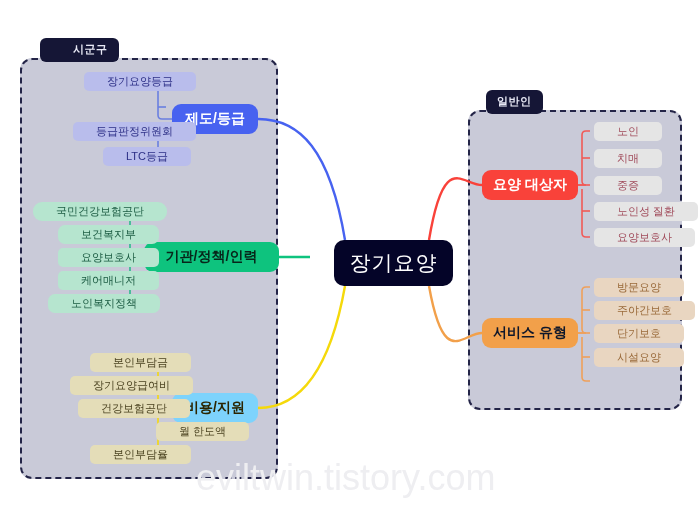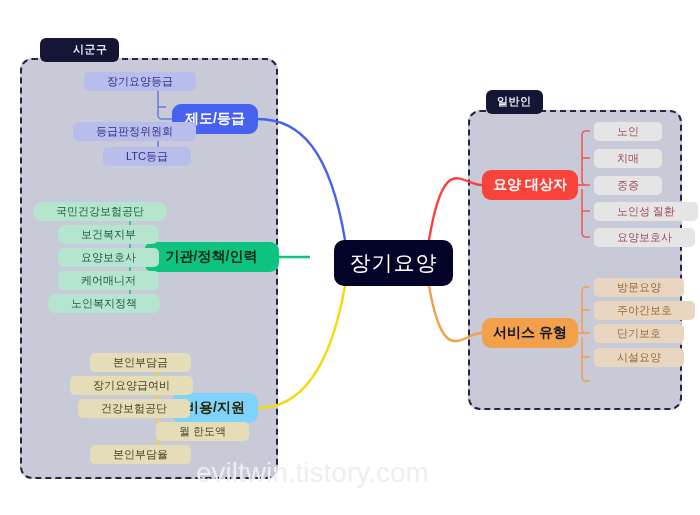--- a/index.html
+++ b/index.html
@@ -88,21 +88,21 @@
   .leaf-blue{background:#b9bdec;color:#2c2f86;}
   .leaf-green{background:#b6e5cf;color:#1b5b42;}
   .leaf-yellow{background:#e4ddb8;color:#4a4220;}
   .leaf-red{background:#e5e5e5;color:#a04a5a;}
   .leaf-orange{background:#e9d6c1;color:#9a6a3a;}
 
   
   #watermark{
     position:absolute;
     left:196px;top:457px;
-    font-size:28px;
+    font-size:36px;
     color:#eeeef1;
     letter-spacing:0px;
     z-index:1;
     user-select:none;
     white-space:nowrap;
   }
 </style>
 </head>
 <body>
 

